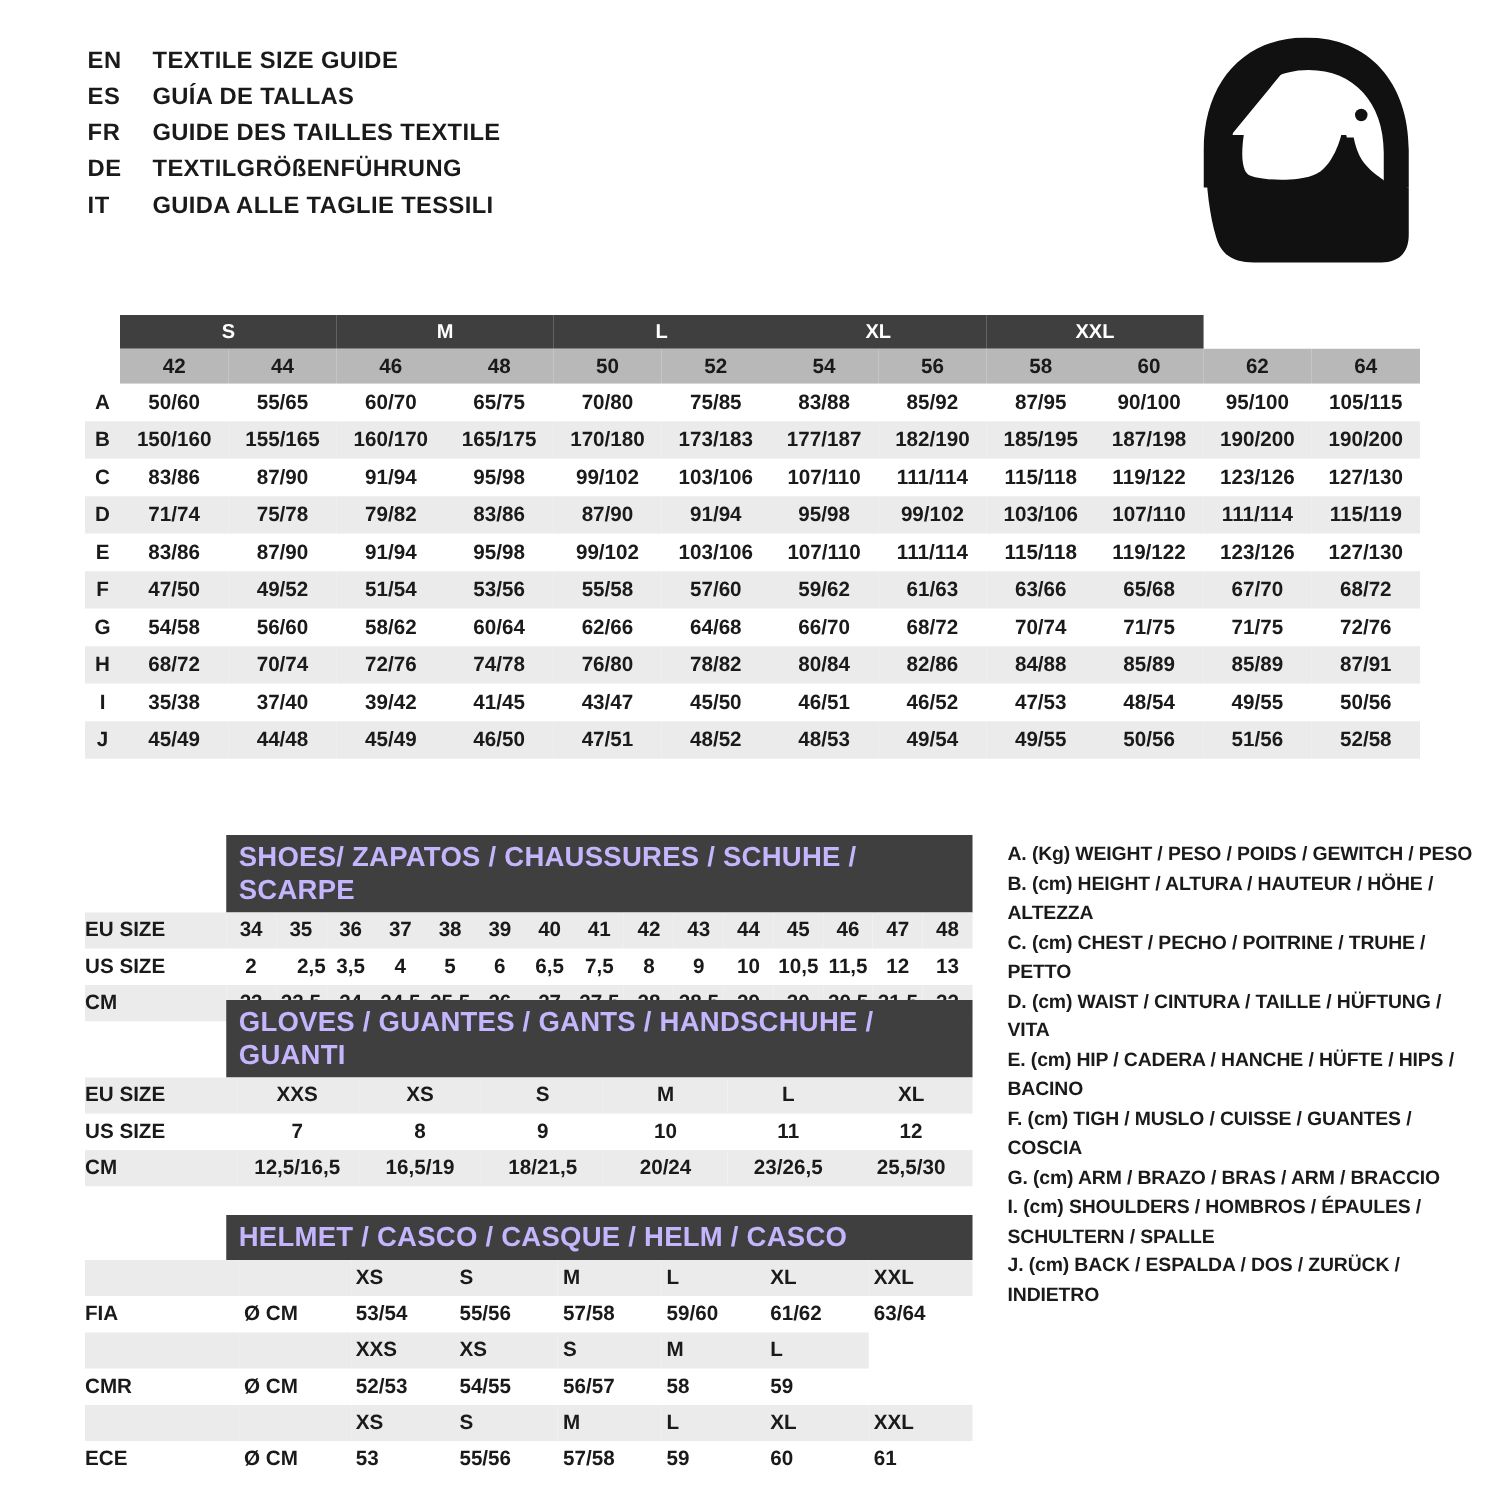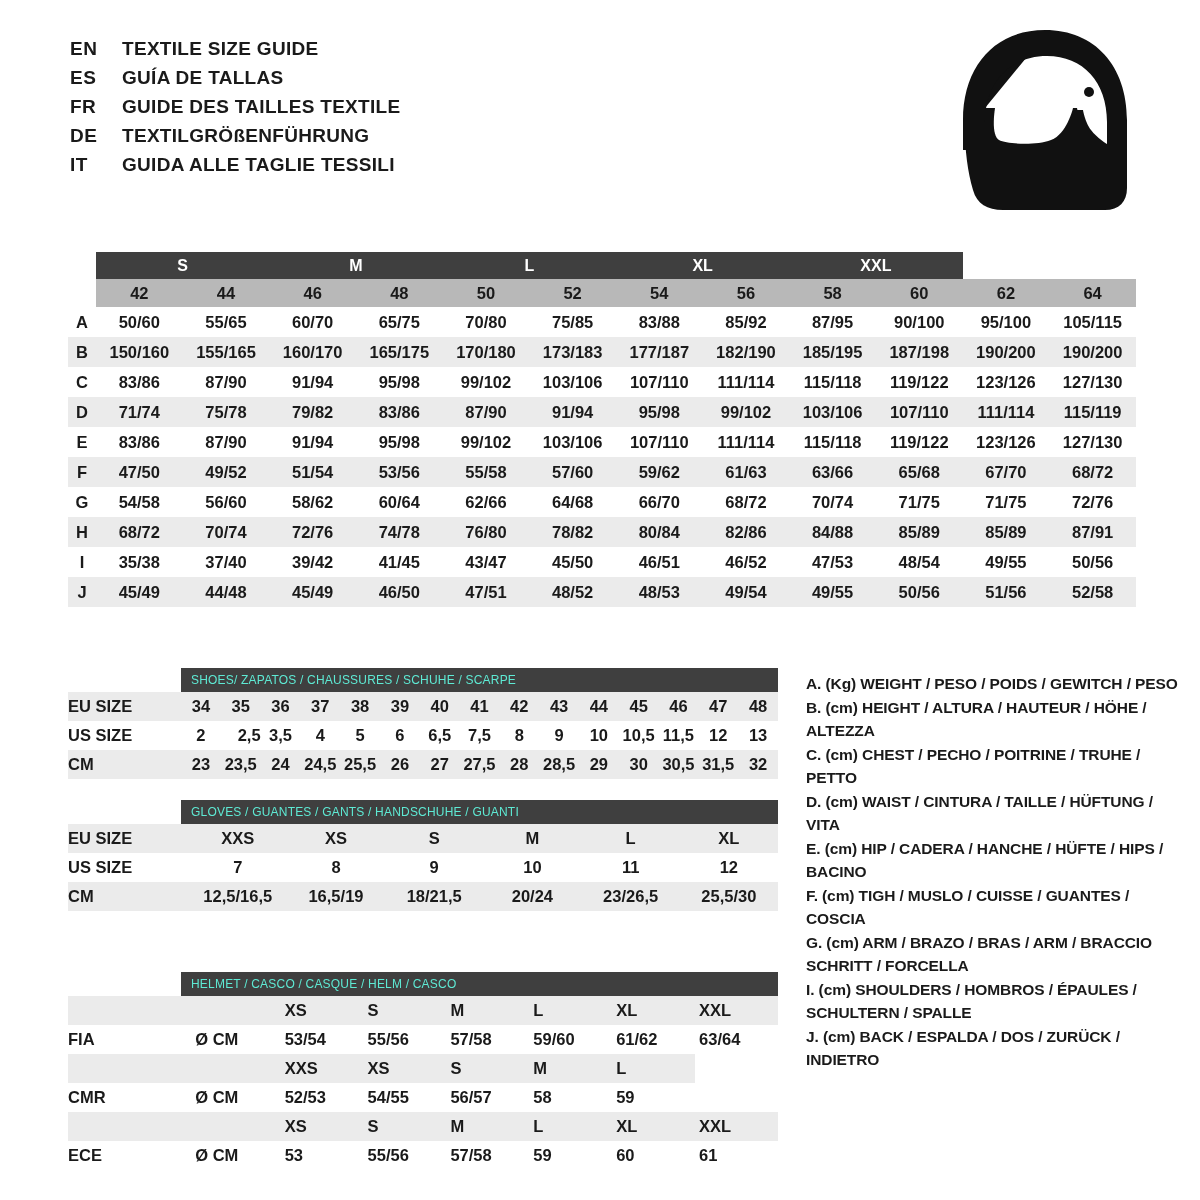--- a/index.html
+++ b/index.html
@@ -29,21 +29,21 @@
   .rowhdr{width:26px;text-align:center;font-weight:bold;font-size:16.5px;}
   tr.band-dark td{background:#3f3f3f;color:#ffffff;height:27px;font-size:16px;}
   tr.band-dark td.empty{background:#ffffff;color:#3f3f3f;}
   tr.band-grey td{background:#b8b8b8;color:#1a1a1a;height:28px;}
   tr.band-grey td.empty{background:#ffffff;}
   tr.r-light td{background:#ffffff;}
   tr.r-shade td{background:#ebebeb;}
 
   
   .block{position:absolute;}
-  .blk-title{background:#3f3f3f;color:#5eead4;font-size:12px;font-weight:normal;padding:5px 8px 5px 10px;letter-spacing:.2px;}
+  .blk-title{background:#3f3f3f;color:#c4b5fd;font-size:22px;font-weight:bold;padding:5px 8px 5px 10px;letter-spacing:.2px;}
   .blk table{border-collapse:collapse;}
   .blk td{font-size:16.5px;font-weight:bold;padding:0;height:29px;}
   .lbl{font-size:16px;font-weight:bold;text-align:left;padding-left:2px;}
   .zebra-light td{background:#ffffff;}
   .zebra-shade td{background:#ebebeb;}
 
   
   #shoes-block{left:68px;top:668px;width:710px;}
   #shoes-block .blk-title{margin-left:113px;width:calc(100% - 113px);box-sizing:border-box;}
   #shoes-block td.lbl{width:113px;}
@@ -453,19 +453,18 @@
   </div>
 
   <div class="legend">
     <div>A. (Kg) WEIGHT / PESO / POIDS / GEWITCH / PESO</div>
     <div>B. (cm) HEIGHT / ALTURA / HAUTEUR / HÖHE / ALTEZZA</div>
     <div>C. (cm) CHEST / PECHO / POITRINE / TRUHE / PETTO</div>
     <div>D. (cm) WAIST / CINTURA / TAILLE / HÜFTUNG / VITA</div>
     <div>E. (cm) HIP / CADERA / HANCHE / HÜFTE / HIPS / BACINO</div>
     <div>F. (cm) TIGH / MUSLO / CUISSE / GUANTES / COSCIA</div>
     <div>G. (cm) ARM / BRAZO / BRAS / ARM / BRACCIO</div>
-    <div>SCHRITT / FORCELLA</div>
     <div>I. (cm) SHOULDERS / HOMBROS / ÉPAULES /</div>
     <div>SCHULTERN / SPALLE</div>
     <div>J. (cm) BACK / ESPALDA / DOS / ZURÜCK / INDIETRO</div>
   </div>
 
 </div>
 
 </body></html>

